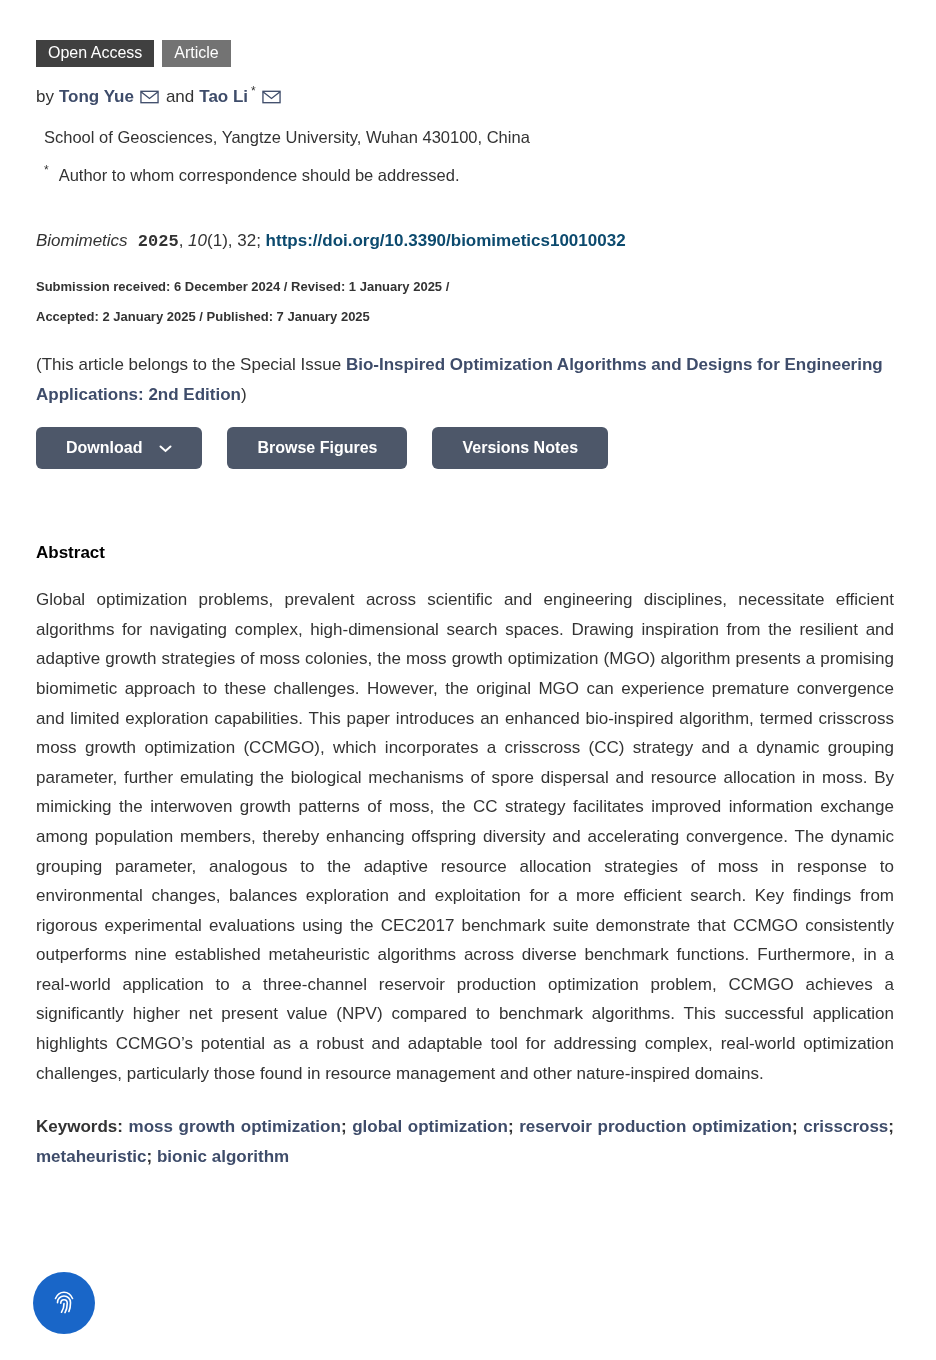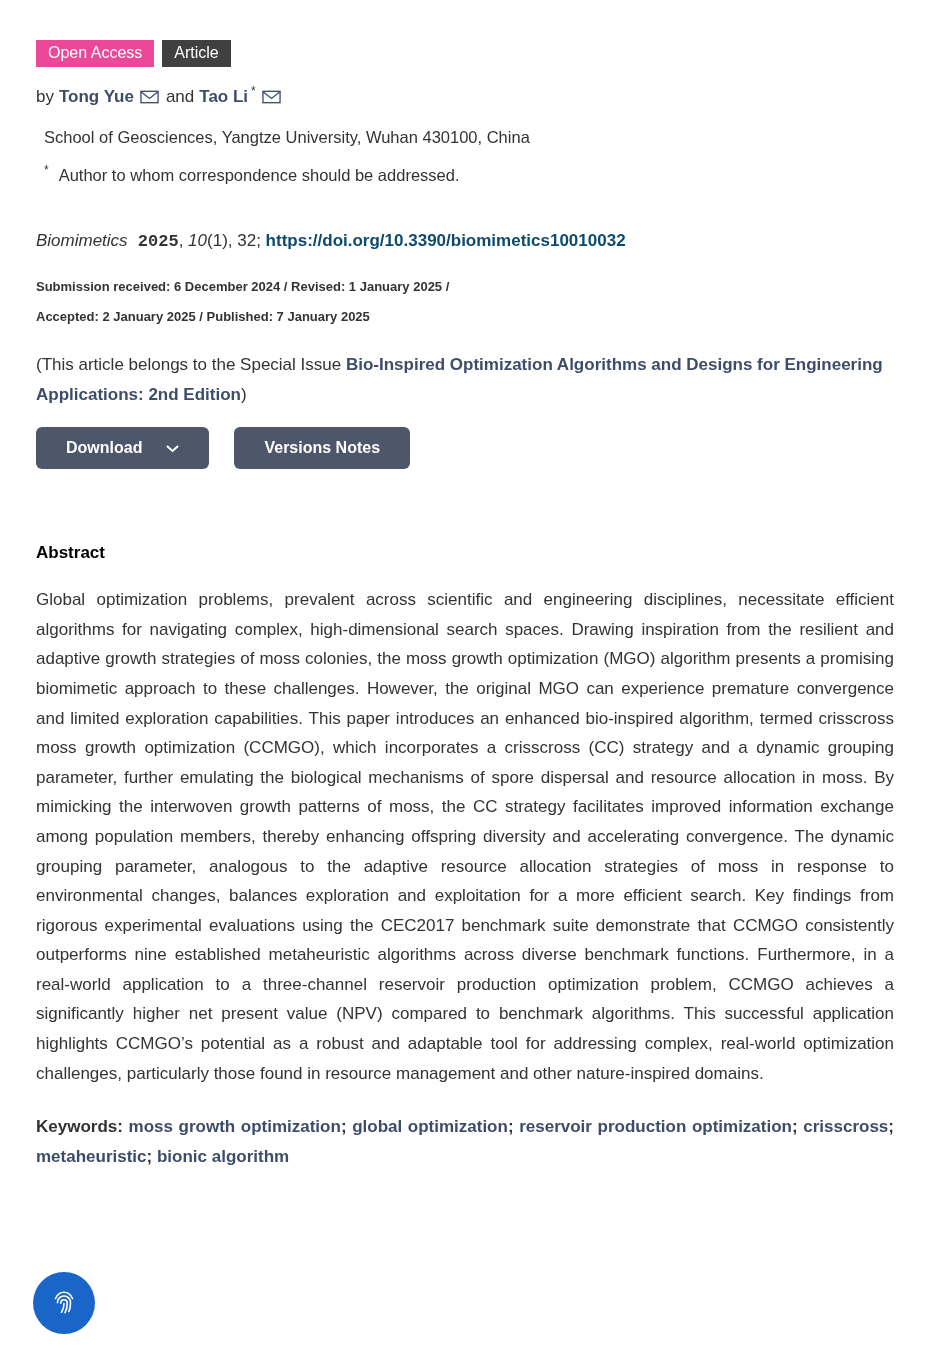--- a/index.html
+++ b/index.html
@@ -18,22 +18,22 @@
   }
   
   .badge-row { display: flex; gap: 8px; }
   .badge {
     display: inline-block;
     padding: 3px 12px 4px 12px;
     font-size: 16px;
     color: #ffffff;
     line-height: 20px;
   }
-  .badge.open-access { background: #ec4899; }
-  .badge.article     { background: #404040; }
+  .badge.open-access { background: #404040; }
+  .badge.article     { background: #737373; }
   
   h1.title {
     margin: 24px 0 0 0;
     font-size: 27px;
     line-height: 37px;
     font-weight: bold;
     color: #000000;
     letter-spacing: 0.1px;
   }
   
@@ -96,21 +96,21 @@
     color: #ffffff;
     font-family: "Liberation Sans", sans-serif;
     font-size: 16px;
     font-weight: bold;
     border: none;
     border-radius: 6px;
     padding: 12px 30px;
     cursor: pointer;
     display: inline-flex;
     align-items: center;
-    gap: 24px;
+    gap: 17px;
   }
   
   h2.abstract-heading {
     margin: 74px 0 0 0;
     font-size: 17px;
     font-weight: bold;
     color: #000;
   }
   p.abstract-text {
     margin: 22px 0 0 0;
@@ -185,20 +185,23 @@
   </div>
 
   <div class="btn-row">
     <button class="btn">
       <span>Download</span>
       <span><svg width="13" height="8" viewBox="0 0 13 8" fill="none" stroke="#ffffff" stroke-width="2" stroke-linecap="round">
             <polyline points="1.5,1.5 6.5,6 11.5,1.5"></polyline>
           </svg></span>
     </button>
     <button class="btn">
+      <span>Browse Figures</span>
+    </button>
+    <button class="btn">
       <span>Versions Notes</span>
     </button>
   </div>
 
   <h2 class="abstract-heading">Abstract</h2>
   <p class="abstract-text">Global optimization problems, prevalent across scientific and engineering disciplines, necessitate efficient algorithms for navigating complex, high-dimensional search spaces. Drawing inspiration from the resilient and adaptive growth strategies of moss colonies, the moss growth optimization (MGO) algorithm presents a promising biomimetic approach to these challenges. However, the original MGO can experience premature convergence and limited exploration capabilities. This paper introduces an enhanced bio-inspired algorithm, termed crisscross moss growth optimization (CCMGO), which incorporates a crisscross (CC) strategy and a dynamic grouping parameter, further emulating the biological mechanisms of spore dispersal and resource allocation in moss. By mimicking the interwoven growth patterns of moss, the CC strategy facilitates improved information exchange among population members, thereby enhancing offspring diversity and accelerating convergence. The dynamic grouping parameter, analogous to the adaptive resource allocation strategies of moss in response to environmental changes, balances exploration and exploitation for a more efficient search. Key findings from rigorous experimental evaluations using the CEC2017 benchmark suite demonstrate that CCMGO consistently outperforms nine established metaheuristic algorithms across diverse benchmark functions. Furthermore, in a real-world application to a three-channel reservoir production optimization problem, CCMGO achieves a significantly higher net present value (NPV) compared to benchmark algorithms. This successful application highlights CCMGO’s potential as a robust and adaptable tool for addressing complex, real-world optimization challenges, particularly those found in resource management and other nature-inspired domains.</p>
 
   <p class="keywords">
     <span>Keywords: </span><a href="#" class="kw-link">moss growth optimization</a><span>; </span><a href="#" class="kw-link">global optimization</a><span>; </span><a href="#" class="kw-link">reservoir production optimization</a><span>; </span><a href="#" class="kw-link">crisscross</a><span>; </span><a href="#" class="kw-link">metaheuristic</a><span>; </span><a href="#" class="kw-link">bionic algorithm</a>
   </p>

